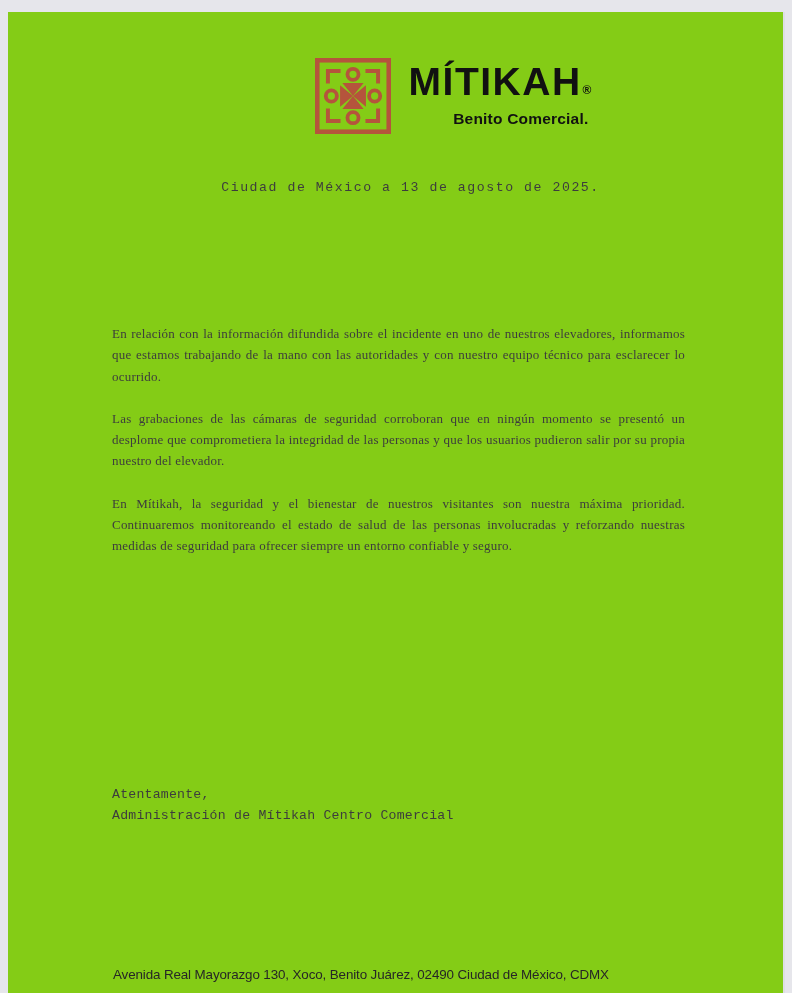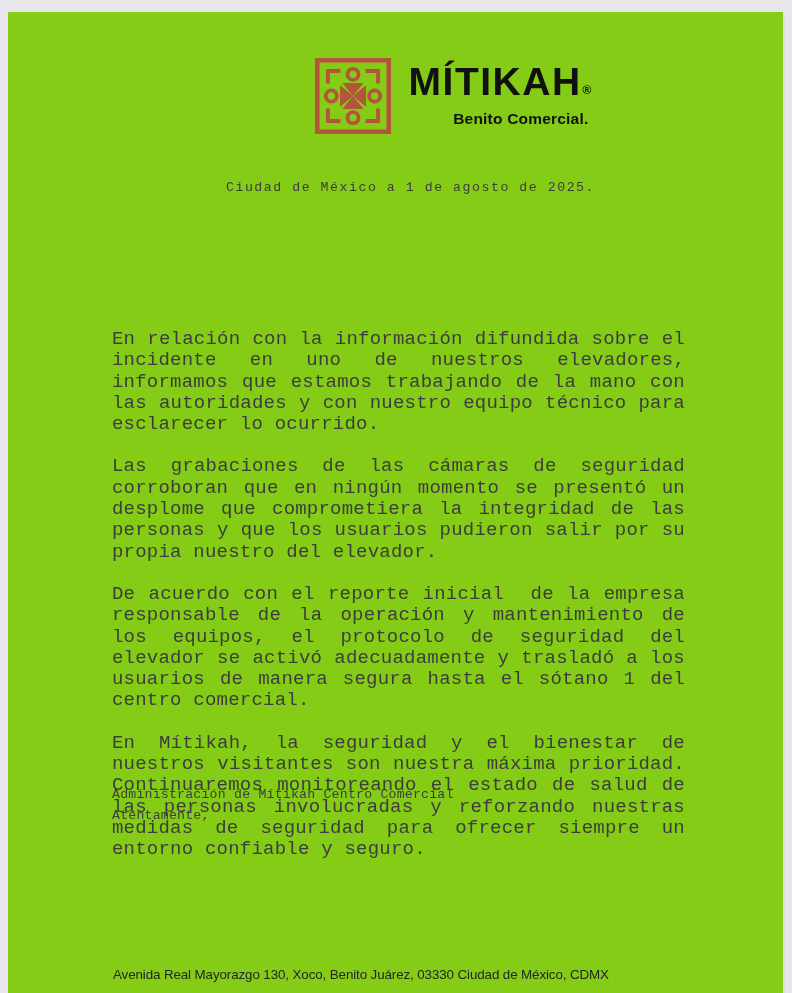--- a/index.html
+++ b/index.html
@@ -110,28 +110,27 @@
     color: #3d3d3d;
     white-space: nowrap;
   }
 
   
   .body-copy {
     position: absolute;
     left: 104px;
     top: 311px;
     width: 573px;
-    font-family: Liberation Mono, monospace;
-    font-size: 19px;
+    font-family: Liberation Serif, serif;
+    font-size: 13px;
     line-height: 21.3px;
     letter-spacing: 0.22px;
     color: #3d3d3d;
     text-align: justify;
     text-justify: inter-word;
-    margin-top: 6px;
   }
   .body-copy p {
     margin: 0 0 21px 0;
     white-space: pre-wrap;
   }
   .body-copy p:last-child { margin-bottom: 0; }
 
   
   .signature {
     position: absolute;
@@ -190,30 +189,29 @@
         </svg>
 
         <div class="wordmark-block">
           <div class="wordmark"><span>MÍTIKAH</span><span class="reg">®</span></div>
           <div class="subword">Benito Comercial.</div>
         </div>
 
       </div>
     </div>
 
-    <div class="date-line">Ciudad de México a 1 de agosto de 2025.</div>
+    <div class="date-line">Ciudad de México a 13 de agosto de 2025.</div>
 
     <div class="body-copy">
       <p>En relación con la información difundida sobre el incidente en uno de nuestros elevadores, informamos que estamos trabajando de la mano con las autoridades y con nuestro equipo técnico para esclarecer lo ocurrido.</p>
       <p>Las grabaciones de las cámaras de seguridad corroboran que en ningún momento se presentó un desplome que comprometiera la integridad de las personas y que los usuarios pudieron salir por su propia nuestro del elevador.</p>
-      <p>De acuerdo con el reporte inicial  de la empresa responsable de la operación y mantenimiento de los equipos, el protocolo de seguridad del elevador se activó adecuadamente y trasladó a los usuarios de manera segura hasta el sótano 1 del centro comercial.</p>
       <p>En Mítikah, la seguridad y el bienestar de nuestros visitantes son nuestra máxima prioridad. Continuaremos monitoreando el estado de salud de las personas involucradas y reforzando nuestras medidas de seguridad para ofrecer siempre un entorno confiable y seguro.</p>
     </div>
 
     <div class="signature">
+      <div>Atentamente,</div>
       <div>Administración de Mítikah Centro Comercial</div>
-      <div>Atentamente,</div>
     </div>
 
-    <div class="footer">Avenida Real Mayorazgo 130, Xoco, Benito Juárez, 03330 Ciudad de México, CDMX</div>
+    <div class="footer">Avenida Real Mayorazgo 130, Xoco, Benito Juárez, 02490 Ciudad de México, CDMX</div>
 
   </div>
 </div>
 
 </body></html>

